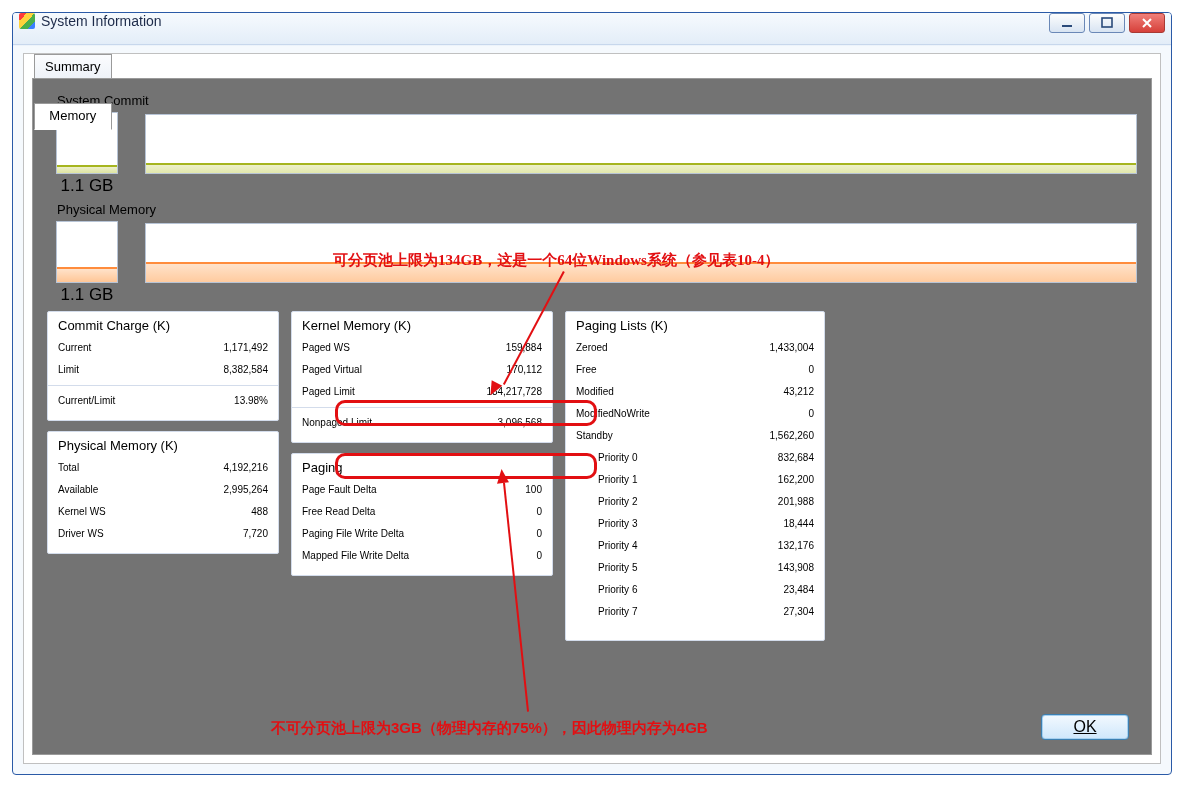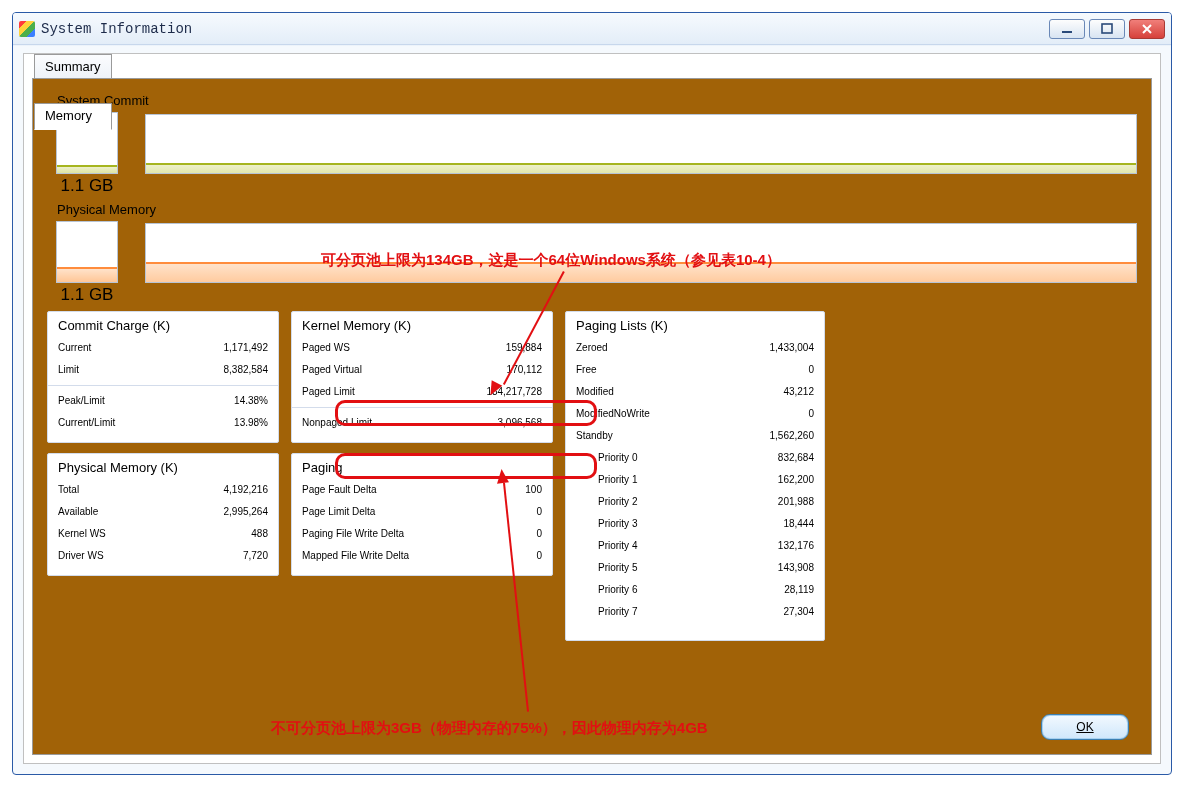--- a/index.html
+++ b/index.html
@@ -16,25 +16,23 @@
     height: 763px;
     border: 1px solid #2a5aa7;
     border-radius: 4px;
     background: linear-gradient(to bottom, #f1f6fc 0px, #e4edf8 32px, #f5f9fd 33px);
     position: relative;
     overflow: hidden;
   }
   .titlebar {
     height: 32px;
     display: flex;
-    align-items: center;
     padding: 0 6px;
     background: linear-gradient(to bottom, #f6fafe, #e3edf8);
     border-bottom: 1px solid #c7d7ec;
-    font-family: Liberation Mono, monospace;
   }
   .titlebar .icon-sysinfo {
     width: 16px; height: 16px; margin-right: 6px;
     background: linear-gradient(135deg, #ff3b3b 0 25%, #ffd23b 25% 50%, #4baf4b 50% 75%, #3b7fff 75% 100%);
     border-radius: 2px;
   }
   .title-text { font-size: 14px; color: #1d2b4a; }
   .win-controls { margin-left: auto; display: flex; gap: 4px; }
   .win-btn {
     width: 36px; height: 20px;
@@ -75,26 +73,27 @@
     position: relative;
     top: 1px;
     cursor: pointer;
   }
   .tab.active {
     background: #fff;
     z-index: 2;
     top: 0px;
     padding-bottom: 6px;
     border-bottom: 1px solid #fff;
+    text-align: center;
   }
   .tab-page {
     position: absolute;
     top: 24px; left: 8px; right: 8px; bottom: 8px;
     border: 1px solid #9a9a9a;
-    background: #a16207;
+    background: #737373;
     padding: 10px 14px;
   }
 
   
   .section-label { font-size: 13px; margin: 4px 0 4px 10px; }
   .graph-row { display: flex; align-items: flex-start; gap: 18px; margin-bottom: 6px; }
   .thumb-col { display: flex; flex-direction: column; align-items: center; width: 80px; }
   .thumb {
     width: 62px; height: 62px; border: 1px solid #b7c4d6; position: relative; background: #fff;
   }
@@ -162,24 +161,24 @@
     border-top: 14px solid #e20f12;
     transform-origin: center top;
     pointer-events: none;
   }
 
   .ok-btn {
     position: absolute;
     right: 22px; bottom: 14px;
     width: 88px; height: 26px;
     border: 1px solid #3c7fb1;
-    border-radius: 9px;
+    border-radius: 4px;
     background: linear-gradient(to bottom, #f3f9fe, #cfe7fb);
     cursor: pointer;
-    font-size: 12px;
+    font-size: 16px;
     text-decoration: underline;
     box-shadow: 0 0 0 1px #a7d1f0 inset;
   }
 </style>
 </head>
 <body>
 
 <div class="window">
   <div class="titlebar">
     <div class="icon-sysinfo"></div>
@@ -247,24 +246,20 @@
             <div class="row">
                 <span class="label">Current</span>
                 <span class="val">1,171,492</span>
               </div>
             <div class="row">
                 <span class="label">Limit</span>
                 <span class="val">8,382,584</span>
               </div>
             <div class="hr"></div>
             <div class="row">
-                <span class="label">Peak/Limit</span>
-                <span class="val">14.38%</span>
-              </div>
-            <div class="row">
                 <span class="label">Current/Limit</span>
                 <span class="val">13.98%</span>
               </div>
           </div>
           <div class="panel">
             <div class="panel-title">Physical Memory (K)</div>
             <div class="row">
                 <span class="label">Total</span>
                 <span class="val">4,192,216</span>
               </div>
@@ -304,21 +299,21 @@
                 <span class="val">3,096,568</span>
               </div>
           </div>
           <div class="panel">
             <div class="panel-title">Paging</div>
             <div class="row">
                 <span class="label">Page Fault Delta</span>
                 <span class="val">100</span>
               </div>
             <div class="row">
-                <span class="label">Page Limit Delta</span>
+                <span class="label">Free Read Delta</span>
                 <span class="val">0</span>
               </div>
             <div class="row">
                 <span class="label">Paging File Write Delta</span>
                 <span class="val">0</span>
               </div>
             <div class="row">
                 <span class="label">Mapped File Write Delta</span>
                 <span class="val">0</span>
               </div>
@@ -367,35 +362,35 @@
             <div class="row">
                 <span class="label indent">Priority 4</span>
                 <span class="val">132,176</span>
               </div>
             <div class="row">
                 <span class="label indent">Priority 5</span>
                 <span class="val">143,908</span>
               </div>
             <div class="row">
                 <span class="label indent">Priority 6</span>
-                <span class="val">28,119</span>
+                <span class="val">23,484</span>
               </div>
             <div class="row">
                 <span class="label indent">Priority 7</span>
                 <span class="val">27,304</span>
               </div>
           </div>
         </div>
       </div>
 
       <button class="ok-btn">OK</button>
     </div>
   </div>
 
-  <div class="annot" style="top:238px; left:308px;">可分页池上限为134GB，这是一个64位Windows系统（参见表10-4）</div>
+  <div class="annot" style="top:238px; left:320px;font-family:Liberation Serif, serif;">可分页池上限为134GB，这是一个64位Windows系统（参见表10-4）</div>
   <div class="redbox" style="top:387px; left:322px; width:262px; height:26px;"></div>
   <div class="redbox" style="top:440px; left:322px; width:262px; height:26px;"></div>
 
   <div class="arrow-line" style="top:258px; left:550px; width:2px; height:128px; transform: rotate(28deg);"></div>
   <div class="arrow-head" style="top:370px; left:478px; transform: rotate(28deg);"></div>
 
   <div class="annot" style="bottom:36px; left:258px;">不可分页池上限为3GB（物理内存的75%），因此物理内存为4GB</div>
   <div class="arrow-line" style="top:470px; left:490px; width:2px; height:230px; transform: rotate(-6deg);"></div>
   <div class="arrow-head" style="top:470px; left:484px; transform: rotate(174deg);"></div>
 </div>

